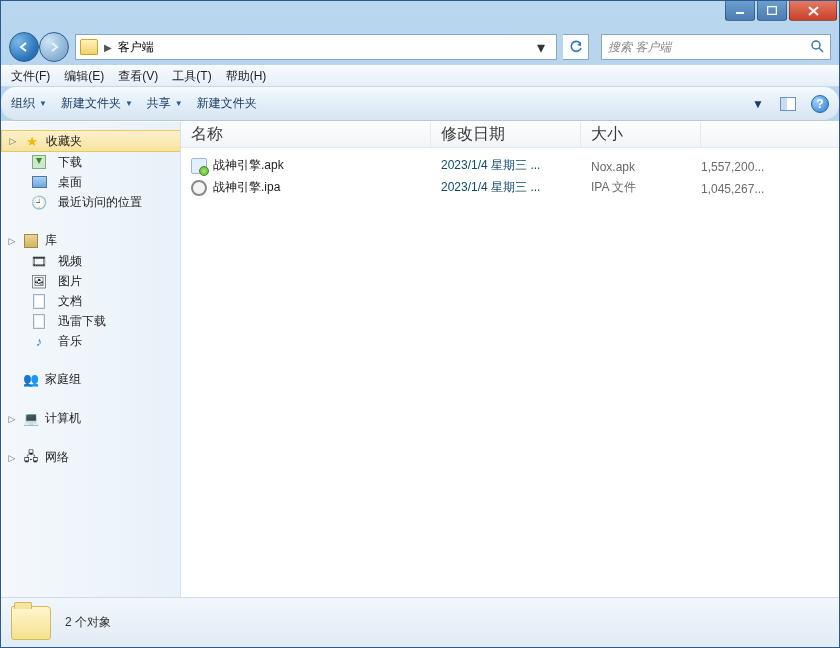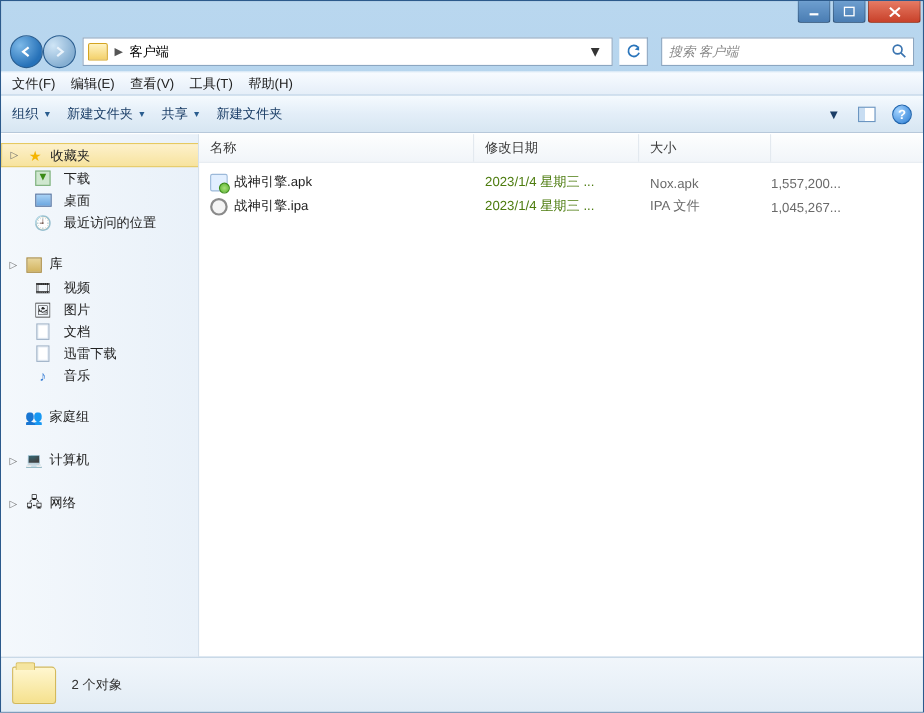--- a/index.html
+++ b/index.html
@@ -68,21 +68,21 @@
   border-top: 1px solid #fff; border-bottom: 1px solid #cbd8e6;
   display:flex; align-items:center; gap:14px; padding:0 10px;
   font-size:12px; color:#222;
 }
 
 
 .toolbar {
   height: 34px; background: linear-gradient(#f5fafe,#e3eef8,#d7e6f2);
   border-bottom: 1px solid #b7c8da;
   display:flex; align-items:center; padding:0 10px; gap:14px;
-  font-size:12px; color:#1a3d66;
+  font-size:12px; color:#1a3d66;border-radius:15px;
 }
 .tb-item { display:flex; align-items:center; gap:4px; cursor:default;}
 .tb-item .dd { font-size:8px; color:#2a5d8f;}
 .tb-right { margin-left:auto; display:flex; align-items:center; gap:10px;}
 .tb-iconbtn {
   width:26px; height:22px; border:1px solid transparent; display:flex;align-items:center;justify-content:center;
 }
 .tb-view { display:flex; align-items:center; gap:3px; }
 .vbar { width:3px; background:#6b95c1;}
 .help-icon {
@@ -111,30 +111,30 @@
 .side-item {
   display:flex; align-items:center; gap:11px; padding:2px 6px 2px 30px; height:20px;
 }
 .tri { width:10px; text-align:center; color:#6a6a6a; font-size:9px; cursor:default;}
 .side-spacer { height: 18px; }
 .icon-box { width:16px; height:16px; display:flex;align-items:center;justify-content:center; font-size:13px;}
 
 .mainpane { flex:1; display:flex; flex-direction:column; }
 .cols {
   height: 26px; display:flex; align-items:center; border-bottom:1px solid #e3e9ef;
-  font-size:12px; color:#3a3a3a; background:linear-gradient(#fdfefe,#f1f5f9);
+  font-size:16px; color:#3a3a3a; background:linear-gradient(#fdfefe,#f1f5f9);
 }
 .col { padding:0 10px; border-right:1px solid #e3e9ef; height:100%; display:flex;align-items:center;}
 .col.name{ width:250px;} .col.date{width:150px;} .col.type{width:110px;} .col.size{width:120px;}
 
 .files { flex:1; font-size:12px; color:#222; padding-top:4px;}
 .frow { height:22px; display:flex; align-items:flex-end; }
 .fcell { padding:0 10px;}
 .fcell.name{ width:250px; display:flex;align-items:center; gap:6px;}
-.fcell.date{width:150px; color:#4d7c0f;}
+.fcell.date{width:150px; color:#0c4a6e;}
 .fcell.type{width:110px; color:#6a6a6a;}
 .fcell.size{width:120px; color:#6a6a6a;}
 
 .apk-icon { width:16px;height:16px; position:relative;}
 .apk-icon .bg{position:absolute;inset:0;background:#e2efff;border:1px solid #9cb9d9;border-radius:2px;}
 .apk-icon .badge{position:absolute;right:-2px;bottom:-2px;width:10px;height:10px;background:radial-gradient(#a7e07a,#5bb32d);border:1px solid #3a8a16;border-radius:50%;}
 .ipa-icon{ width:16px;height:16px;border:2px solid #8a8a8a;border-radius:50%;background:#f4f4f4;}
 
 
 .statusbar {

